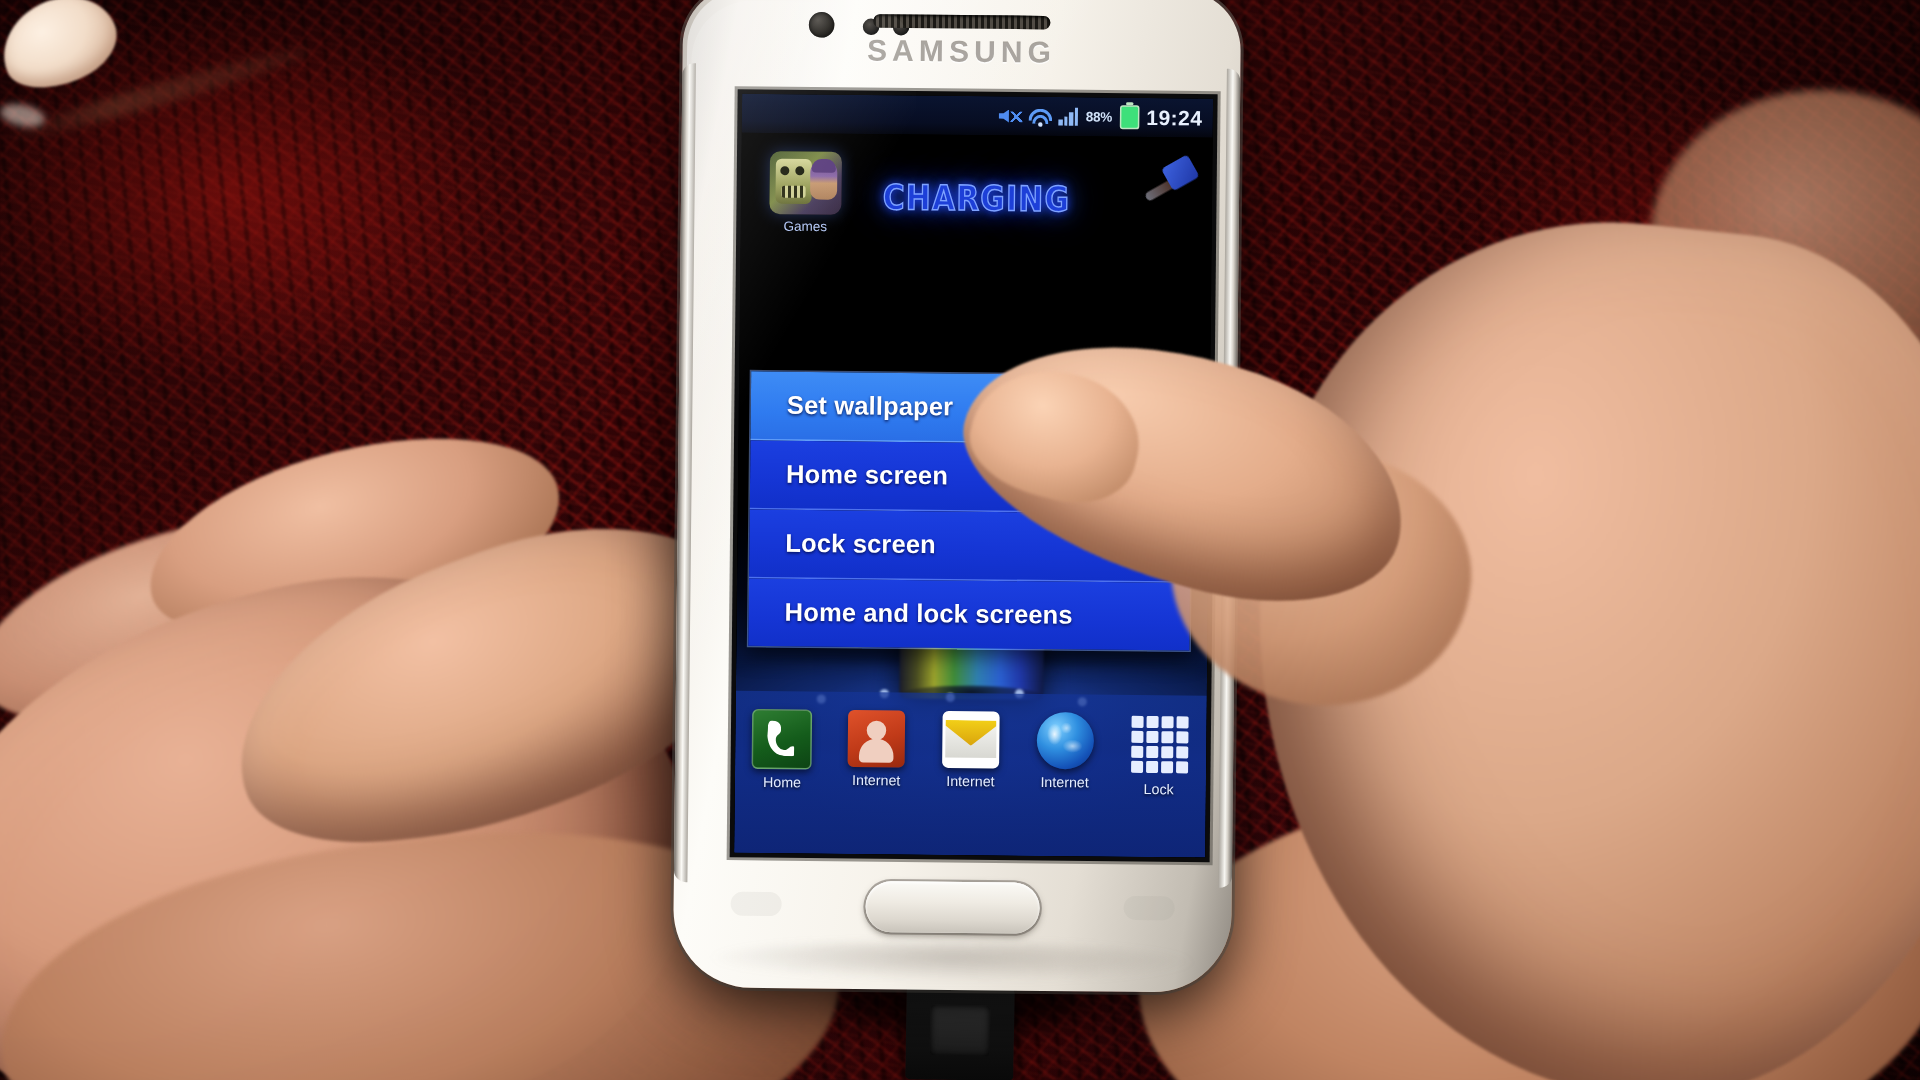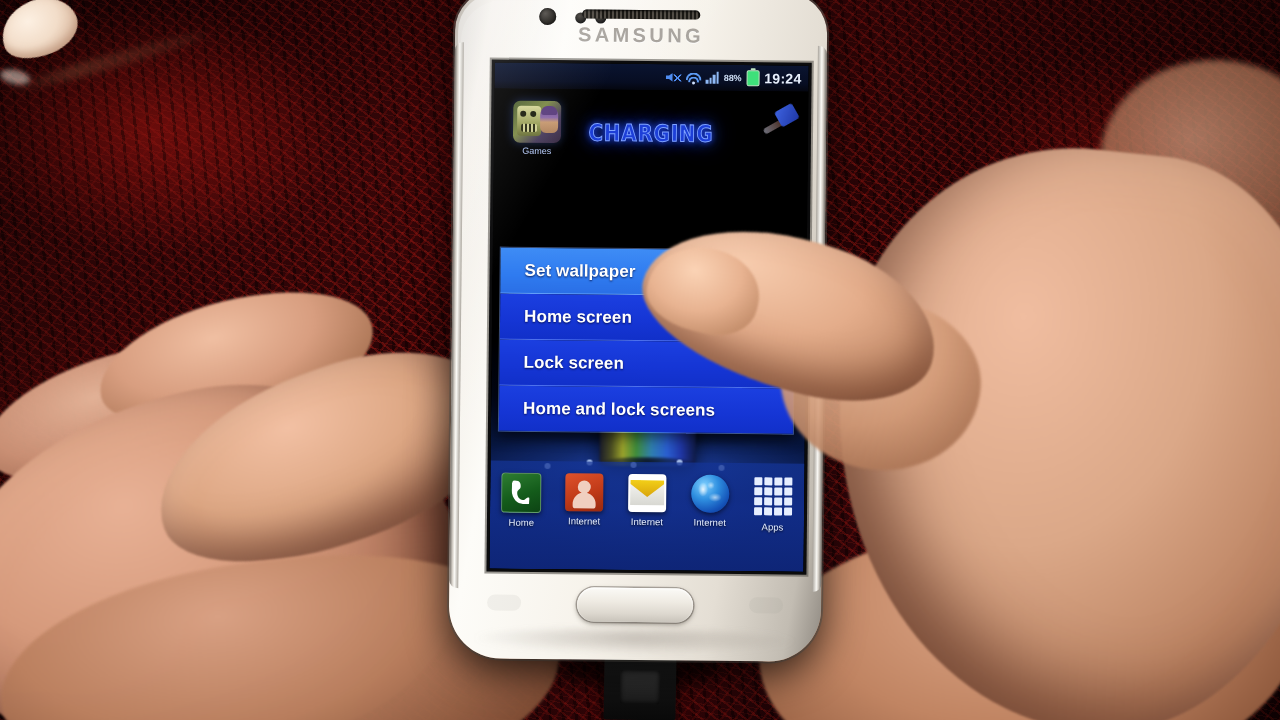--- a/index.html
+++ b/index.html
@@ -544,21 +544,21 @@
                 <b></b>
               <b></b>
                 <b></b>
                 <b></b>
                 <b></b>
                 <b></b>
                 <b></b>
                 <b></b>
                 <b></b>
             </div>
-            <div class="dock-lb">Apps</div>
+            <div class="dock-lb">Lock</div>
           </div>
         </div>
       </div>
     </div>
 
     <div class="capsense l"></div>
     <div class="homebtn"></div>
     <div class="capsense r"></div>
     <div class="chinshadow"></div>
     <div class="glare" style="left:6px;top:10px;width:150px;height:300px;border-radius:40px;"></div>

